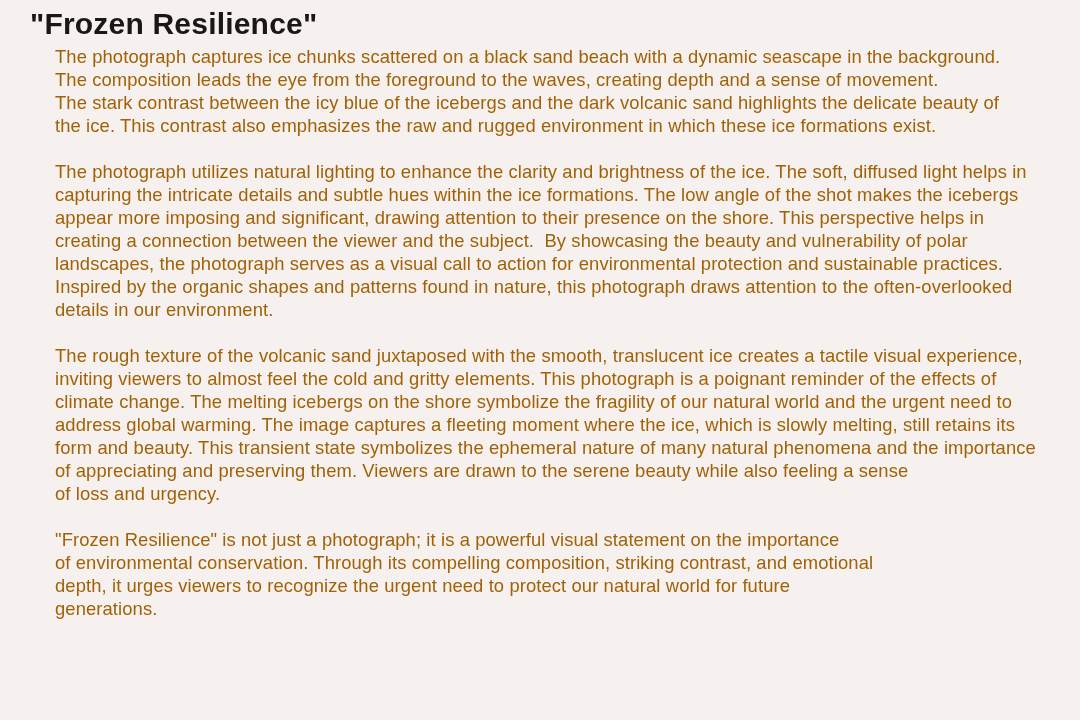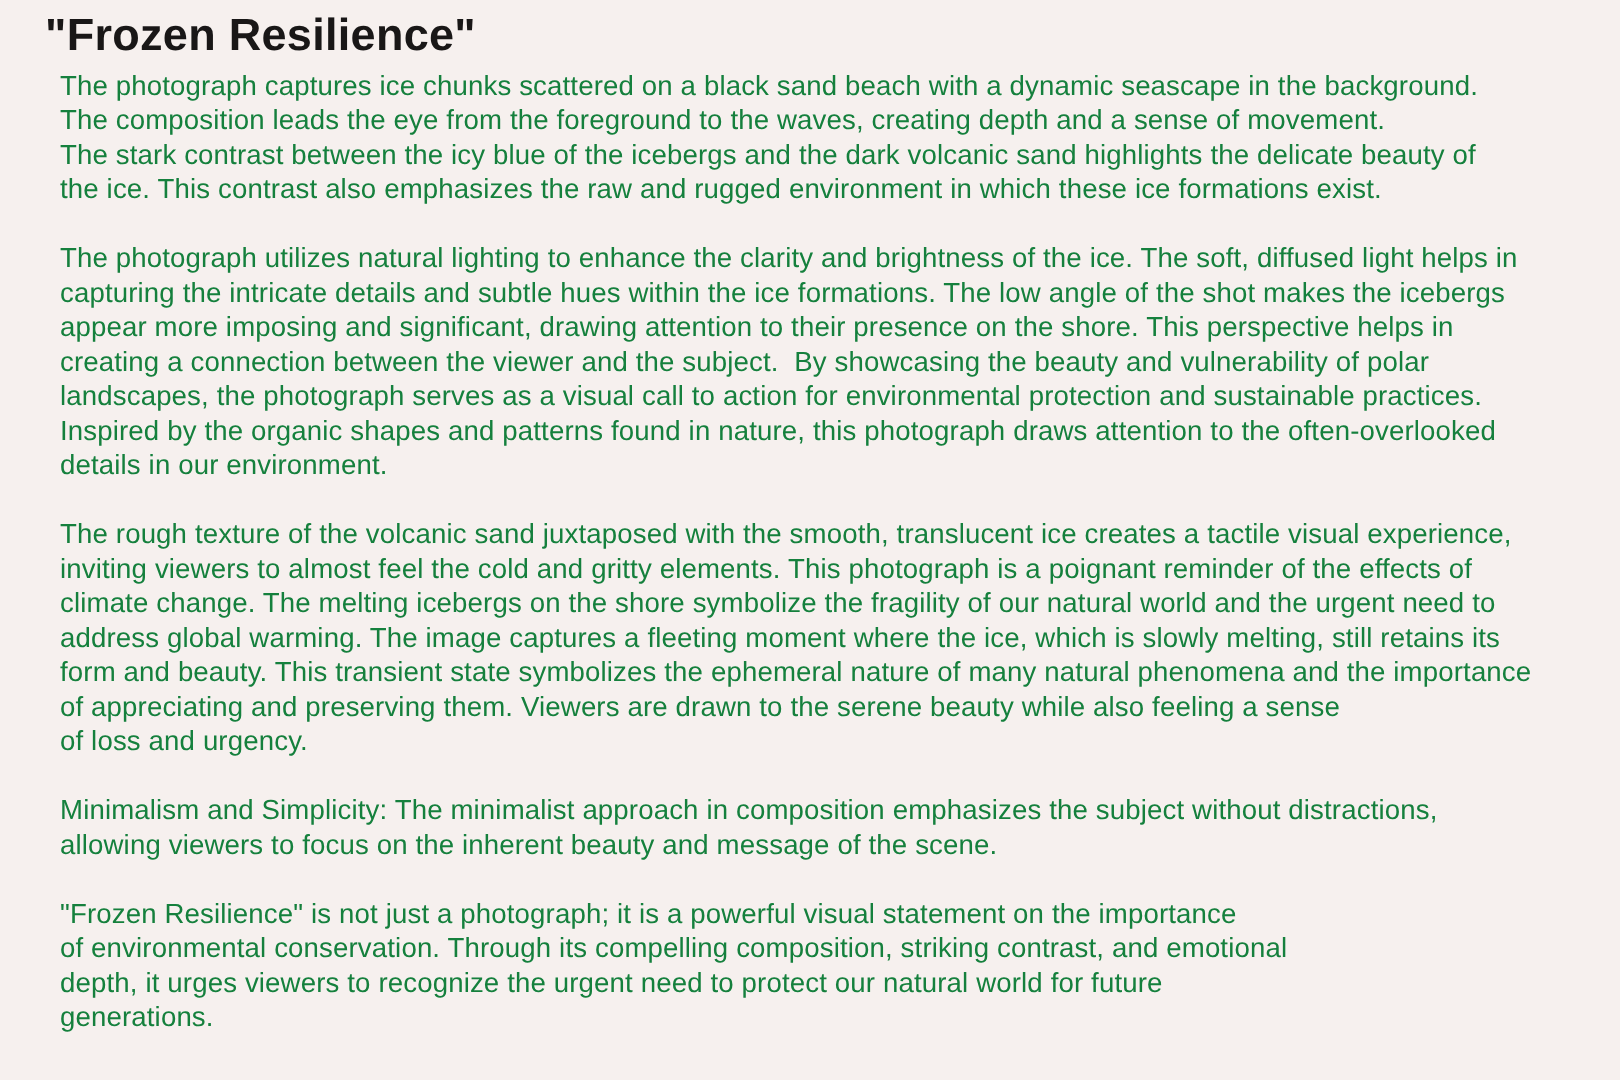--- a/index.html
+++ b/index.html
@@ -25,26 +25,26 @@
       font-size: 30px;
       line-height: 36px;
       font-weight: 700;
       letter-spacing: 0.2px;
       color: #191717;
     }
     .body-text {
       padding-left: 10px;
     }
     .para {
-      margin: 0 0 23px 0;
+      margin: 0 0 23px 15px;
       font-size: 18.4px;
       line-height: 23px;
       font-weight: 400;
       letter-spacing: 0.1px;
-      color: #15803d;
+      color: #a16207;
       white-space: pre-wrap;
     }
     .para:last-child {
       margin-bottom: 0;
     }
   </style>
 </head>
 <body>
 
 <div class="page">
@@ -61,20 +61,18 @@
 landscapes, the photograph serves as a visual call to action for environmental protection and sustainable practices.
 Inspired by the organic shapes and patterns found in nature, this photograph draws attention to the often-overlooked
 details in our environment.</p>
     <p class="para">The rough texture of the volcanic sand juxtaposed with the smooth, translucent ice creates a tactile visual experience,
 inviting viewers to almost feel the cold and gritty elements. This photograph is a poignant reminder of the effects of
 climate change. The melting icebergs on the shore symbolize the fragility of our natural world and the urgent need to
 address global warming. The image captures a fleeting moment where the ice, which is slowly melting, still retains its
 form and beauty. This transient state symbolizes the ephemeral nature of many natural phenomena and the importance
 of appreciating and preserving them. Viewers are drawn to the serene beauty while also feeling a sense
 of loss and urgency.</p>
-    <p class="para">Minimalism and Simplicity: The minimalist approach in composition emphasizes the subject without distractions,
-allowing viewers to focus on the inherent beauty and message of the scene.</p>
     <p class="para">"Frozen Resilience" is not just a photograph; it is a powerful visual statement on the importance
 of environmental conservation. Through its compelling composition, striking contrast, and emotional
 depth, it urges viewers to recognize the urgent need to protect our natural world for future
 generations.</p>
   </div>
 </div>
 
 </body></html>

